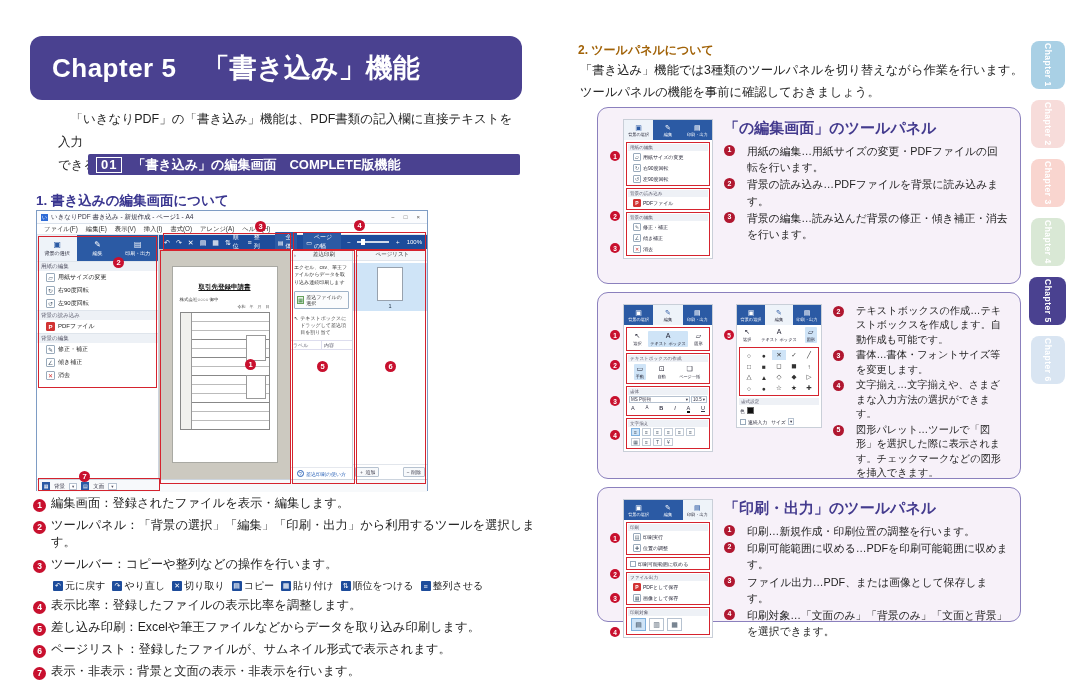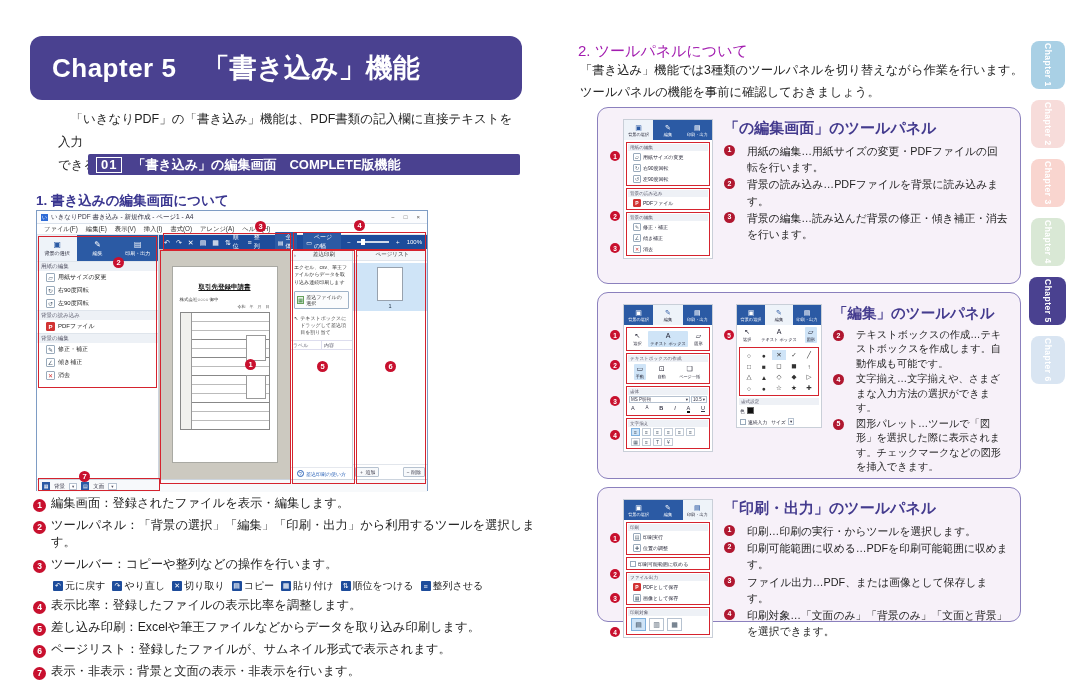--- a/index.html
+++ b/index.html
@@ -93,21 +93,21 @@
 
   
   .callouts { position:absolute; left:33px; top:495px; width:516px; }
   .co { display:flex; gap:5px; font-size:12.3px; color:#1e1e1e; margin-bottom:5px; align-items:baseline; }
   .cnum { flex:0 0 auto; width:13px; height:13px; border-radius:50%; background:#c8102e; color:#fff; font-size:8.5px; font-weight:bold; display:inline-flex; align-items:center; justify-content:center; transform:translateY(1px); }
   .legend { display:flex; gap:7px; padding:1px 0 4px 20px; align-items:center; }
   .lg { display:flex; align-items:center; gap:2px; font-size:10px; color:#222; }
   .lg .lic { width:10px; height:10px; background:#1d4c9b; color:#fff; font-size:7px; display:flex; align-items:center; justify-content:center; border-radius:1px; }
 
   
-  .s2-title { position:absolute; left:578px; top:42px; font-size:15px; font-weight:normal; color:#a21caf; }
+  .s2-title { position:absolute; left:578px; top:42px; font-size:12px; font-weight:bold; color:#a16207; }
   .s2-l1 { position:absolute; left:580px; top:62px; font-size:12.3px; color:#1f1f1f; }
   .s2-l2 { position:absolute; left:580px; top:84px; font-size:12.3px; color:#1f1f1f; }
 
   .infobox { position:absolute; left:597px; width:424px; border:1.6px solid #8b80bd; border-radius:11px; background:#f7f1f9; padding:11px 12px 8px; display:flex; gap:11px; }
   .ib1 { top:107px; height:177px; }
   .ib2 { top:292px; height:187px; }
   .ib3 { top:487px; height:135px; }
   .ib-text { flex:1; min-width:0; }
   .ib-title { color:#443b8e; font-weight:bold; font-size:15px; margin-bottom:5px; }
   .ib2 .ib-title { font-size:14.5px; }
@@ -677,24 +677,27 @@
           <span class="cbx"></span>
           <span>連続入力</span>
           <span style="margin-left:2px;">サイズ</span>
           <span class="fs-box">
               <span>▾</span>
             </span>
         </div>
       </div>
     </div>
     <div class="ib-text">
-      <div class="ib-title">「編集」のツールパネル</div>
       <div class="bl">
           <span class="bnum">2</span>
           <span>テキストボックスの作成…テキストボックスを作成します。自動作成も可能です。</span>
+        </div>
+      <div class="bl">
+          <span class="bnum">3</span>
+          <span>書体…書体・フォントサイズ等を変更します。</span>
         </div>
       <div class="bl">
           <span class="bnum">4</span>
           <span>文字揃え…文字揃えや、さまざまな入力方法の選択ができます。</span>
         </div>
       <div class="bl">
           <span class="bnum">5</span>
           <span>図形パレット…ツールで「図形」を選択した際に表示されます。チェックマークなどの図形を挿入できます。</span>
         </div>
     </div>
@@ -756,21 +759,21 @@
             <span class="pt">▥</span>
             <span class="pt">▦</span>
           </div>
         </div>
       </div>
     </div>
     <div class="ib-text">
       <div class="ib-title">「印刷・出力」のツールパネル</div>
       <div class="bl">
           <span class="bnum">1</span>
-          <span>印刷…印刷の実行・からツールを選択します。</span>
+          <span>印刷…新規作成・印刷位置の調整を行います。</span>
         </div>
       <div class="bl">
           <span class="bnum">2</span>
           <span>印刷可能範囲に収める…PDFを印刷可能範囲に収めます。</span>
         </div>
       <div class="bl">
           <span class="bnum">3</span>
           <span>ファイル出力…PDF、または画像として保存します。</span>
         </div>
       <div class="bl">

